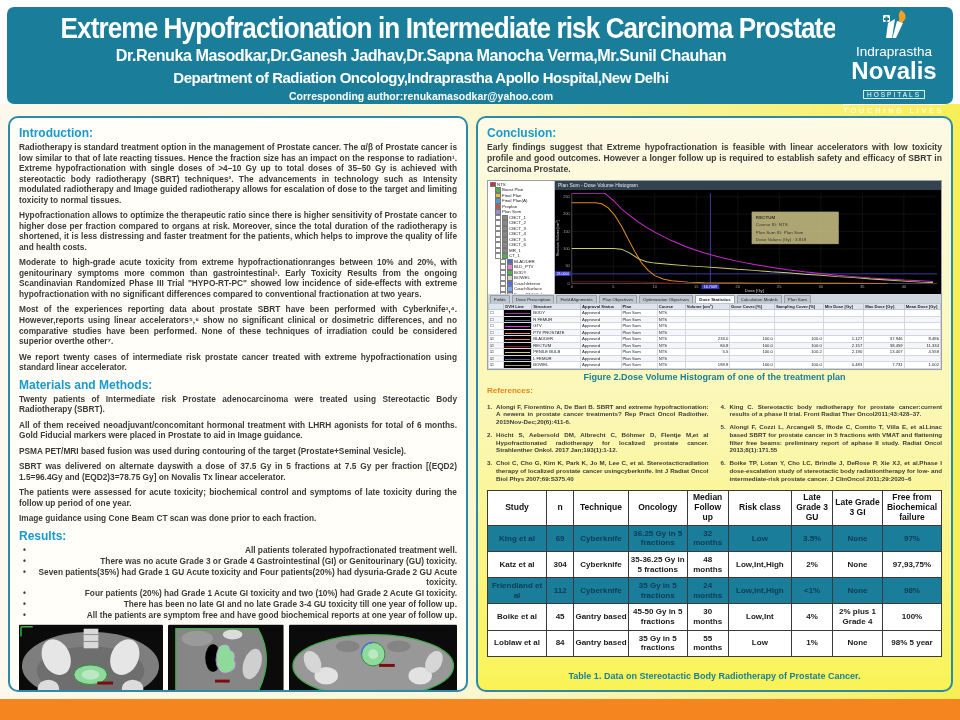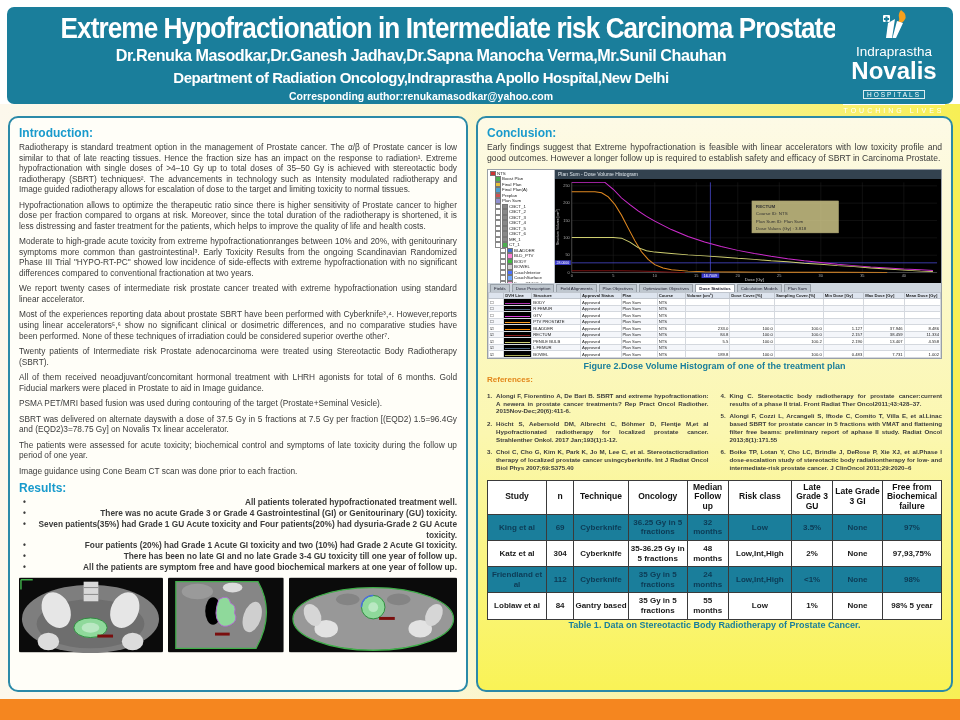--- a/index.html
+++ b/index.html
@@ -28,21 +28,21 @@
   .logo-tag{font-size:7px;letter-spacing:3px;}
 
   
   .left-panel{position:absolute;left:8px;top:116px;width:460px;height:576px;background:#fffef8;
           border:2px solid #2b8aa8;border-radius:10px;padding:5px 9px;box-sizing:border-box;overflow:hidden;}
   .right-panel{position:absolute;left:476px;top:116px;width:477px;height:576px;
           background:linear-gradient(180deg,#fdfae6 0%,#fbf7b0 55%,#f9f356 100%);
           border:2px solid #2b8aa8;border-radius:10px;padding:5px 9px;box-sizing:border-box;overflow:hidden;}
   .sec-h{color:#189acc;font-weight:bold;font-size:12px;margin:3px 0 2px 0;}
   .refs-h{color:#e2861a;font-weight:bold;font-size:8px;margin:4px 0 8px 0;}
-  .para{font-size:8.3px;line-height:1.27;font-weight:normal;color:#3b3b3b;text-align:justify;margin:0 0 5px 0;}
+  .para{font-size:8.3px;line-height:1.27;font-weight:bold;color:#3b3b3b;text-align:justify;margin:0 0 5px 0;}
   ul.bullets{margin:0 0 4px 0;padding-left:13px;list-style:none;text-align:right;}
   ul.bullets li{font-size:8.3px;line-height:1.3;font-weight:bold;color:#3b3b3b;position:relative;}
   ul.bullets li:before{content:"\2022";position:absolute;left:-9px;}
   .fig-row{display:flex;gap:5px;margin:2px 0 3px 0;}
   .fig-row svg{display:block;border-radius:2px;}
   .caption{color:#1a7e9b;font-weight:bold;font-size:9px;margin-top:2px;}
   .caption.center{text-align:center;}
 
   
   .dvh{margin-top:4px;border:1px solid #9aa0a8;background:#e9ecf0;height:188px;display:flex;flex-direction:column;overflow:hidden;}
@@ -112,41 +112,42 @@
     <div class="logo-tag">TOUCHING LIVES</div>
   </div>
 </div>
 
 <div class="left-panel">
   <div class="sec-h">Introduction:</div>
   <div id="intro-paras">
       <p class="para">Radiotherapy is standard treatment option in the management of Prostate cancer. The  α/β of Prostate cancer is low similar to that of late reacting tissues. Hence the fraction size has an impact on the response to radiation¹. Extreme hypofractionation with single doses of &gt;4–10 Gy up to total doses of 35–50 Gy is achieved with stereotactic body radiotherapy (SBRT) techniques². The advancements in technology such as Intensity modulated radiotherapy and Image guided radiotherapy allows for escalation of dose to the target and limiting toxicity to normal tissues.</p>
       <p class="para">Hypofractionation allows to optimize the therapeutic ratio since there is higher sensitivity of Prostate cancer  to higher dose per fraction compared to  organs at risk. Moreover, since the total duration of the radiotherapy is shortened, it is less distressing and faster treatment for the patients, which helps to improve the quality of life and health costs.</p>
       <p class="para">Moderate to high-grade acute toxicity from extreme hypofractionationranges between 10% and 20%, with genitourinary symptoms more common than gastrointestinal³. Early Toxicity Results from the ongoing Scandinavian Randomized Phase III Trial "HYPO-RT-PC" showed low incidence of side-effects with extreme hypofractionation with no significant differences compared to conventional fractionation at two years.</p>
+      <p class="para">Most of the experiences reporting data about prostate SBRT have been performed with Cyberknife³,⁴. However,reports using linear accelerators⁵,⁶ show no significant clinical or dosimetric differences, and no comparative studies have been performed. None of these techniques of irradiation could be considered superior overthe other⁷.</p>
       <p class="para">We report twenty cases of intermediate risk prostate cancer treated with extreme hypofractionation using standard linear accelerator.</p>
-      <p class="para">Most of the experiences reporting data about prostate SBRT have been performed with Cyberknife³,⁴. However,reports using linear accelerators⁵,⁶ show no significant clinical or dosimetric differences, and no comparative studies have been performed. None of these techniques of irradiation could be considered superior overthe other⁷.</p>
     </div>
 
+  <div class="sec-h">Materials and Methods:</div>
   <div id="methods-paras">
       <p class="para">Twenty patients of Intermediate risk Prostate adenocarcinoma were treated using Stereotactic Body Radiotherapy (SBRT).</p>
       <p class="para">All of them received neoadjuvant/concomitant hormonal treatment with  LHRH agonists for total of 6 months. Gold Fiducial markers were placed in Prostate to aid in Image guidance.</p>
       <p class="para">PSMA PET/MRI based fusion was used during contouring of the target (Prostate+Seminal Vesicle).</p>
       <p class="para">SBRT was delivered on alternate dayswith a dose of 37.5 Gy in 5 fractions at 7.5 Gy per fraction [(EQD2) 1.5=96.4Gy and (EQD2)3=78.75 Gy] on Novalis Tx linear accelerator.</p>
       <p class="para">The patients were assessed for acute toxicity; biochemical control and symptoms of late toxicity during the follow up period of one year.</p>
       <p class="para">Image guidance using Cone Beam CT scan was done prior to each fraction.</p>
     </div>
 
   <div class="sec-h">Results:</div>
   <ul class="bullets" id="results-list">
       <li>All patients tolerated hypofractionated treatment well.</li>
       <li>There was no acute Grade 3 or Grade 4 Gastrointestinal (GI) or Genitourinary (GU) toxicity.</li>
       <li>Seven patients(35%) had Grade 1 GU Acute toxicity and Four patients(20%) had dysuria-Grade 2 GU Acute toxicity.</li>
       <li>Four patients (20%) had Grade 1 Acute GI toxicity and two (10%) had Grade 2 Acute GI toxicity.</li>
       <li>There has been no late GI and no late Grade 3-4 GU toxicity till one year of follow up.</li>
-      <li>All the patients are symptom free and have good biochemical markers at one year of follow up.</li>
+      <li>All the patients are symptom free and have good biochemical reports at one year of follow up.</li>
     </ul>
 
   <div class="fig-row">
     <svg width="147" height="76" viewBox="0 0 147 76">
       <rect width="147" height="76" fill="#0b0b0b"></rect>
       <path d="M2,2 h12 M2,2 v10" stroke="#3fae49" stroke-width="1.5" fill="none"></path>
       <ellipse cx="73" cy="42" rx="70" ry="35" fill="#7e7e7e"></ellipse>
       <ellipse cx="73" cy="47" rx="55" ry="25" fill="#6e6e6e"></ellipse>
       <rect x="66" y="4" width="15" height="20" fill="#d9d9d9"></rect>
       <line x1="66" y1="10" x2="81" y2="10" stroke="#8a8a8a"></line>
@@ -603,28 +604,39 @@
           <td>112</td>
           <td>Cyberknife</td>
           <td>35 Gy in 5 fractions</td>
           <td>24 months</td>
           <td>Low,Int,High</td>
           <td>&lt;1%</td>
           <td>None</td>
           <td>98%</td>
         </tr>
         <tr class="row-white">
+          <td>Boike et al</td>
+          <td>45</td>
+          <td>Gantry based</td>
+          <td>45-50 Gy in 5 fractions</td>
+          <td>30 months</td>
+          <td>Low,Int</td>
+          <td>4%</td>
+          <td>2% plus 1 Grade 4</td>
+          <td>100%</td>
+        </tr>
+        <tr class="row-white">
           <td>Loblaw et al</td>
           <td>84</td>
           <td>Gantry based</td>
           <td>35 Gy in 5 fractions</td>
           <td>55 months</td>
           <td>Low</td>
           <td>1%</td>
           <td>None</td>
           <td>98% 5 year</td>
         </tr>
       </tbody>
   </table>
-  <div class="caption center" style="margin-top:0;">Table  1.  Data on Stereotactic Body Radiotherapy of Prostate Cancer.</div>
+  <div class="caption center" style="margin-top:14px;">Table  1.  Data on Stereotactic Body Radiotherapy of Prostate Cancer.</div>
 </div>
 
 <div class="orange-bar"></div>
 
 </body></html>

